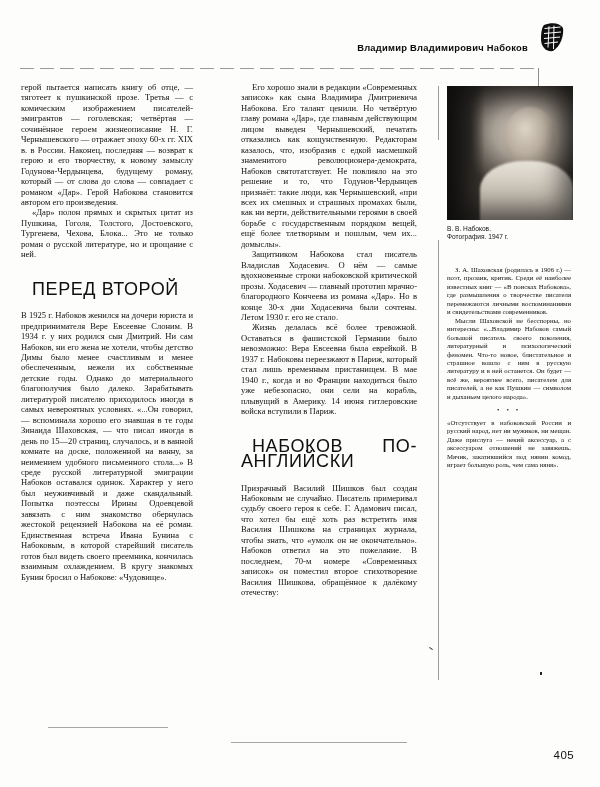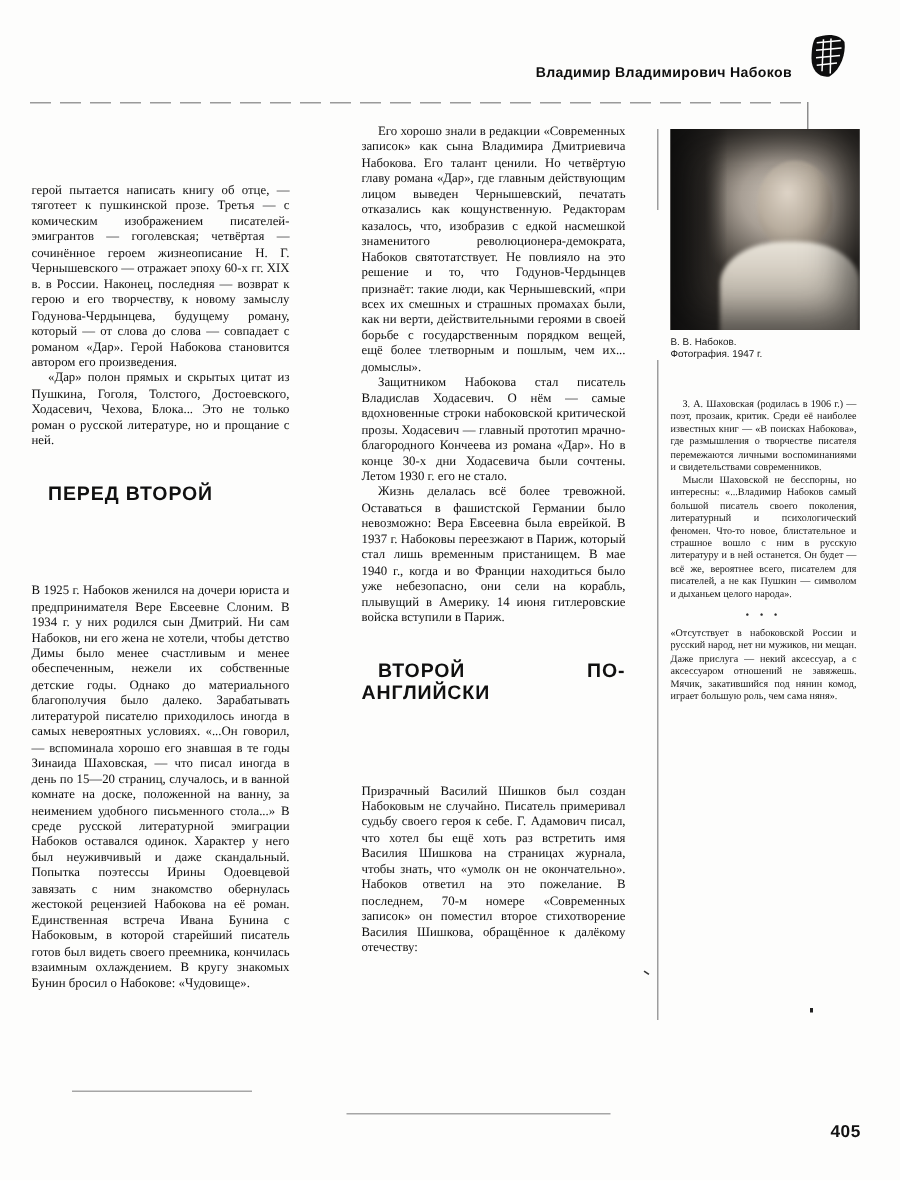--- a/index.html
+++ b/index.html
@@ -95,30 +95,30 @@
     line-height: 10.45px;
     text-align: justify;
     text-justify: inter-word;
     hyphens: manual;
     color: #0f0f0f;
   }
   .col p {
     margin: 0;
     text-indent: 11px;
   }
-  .col p.noindent { text-indent: 0; margin-top: 39px; }
+  .col p.noindent { text-indent: 0; }
 
   #col-1 { left: 21px;  top: 82px;  width: 172px; }
   #col-2 { left: 241px; top: 82px;  width: 176px; }
 
   .section-title {
     font-family: "Liberation Sans", "DejaVu Sans", sans-serif;
-    font-size: 13px;
+    font-size: 18px;
     line-height: 15.5px;
-    font-weight: 700;
+    font-weight: 400;
     letter-spacing: 0.6px;
     color: #101010;
     margin: 0;
     text-indent: 0;
   }
   .gap-before-title { height: 22px; }
   .gap-after-title  { height: 13px; }
 
   
   .photo-frame {
@@ -215,21 +215,21 @@
   #rule-c1 { left: 48px;  top: 727px; width: 120px; }
   #rule-c2 { left: 231px; top: 742px; width: 176px; }
 
   
   .folio {
     position: absolute;
     right: 26px;
     bottom: 26px;
     font-family: "Liberation Sans", "DejaVu Sans", sans-serif;
     font-size: 11.5px;
-    font-weight: 700;
+    font-weight: 400;
     color: #111111;
     letter-spacing: 0.4px;
   }
 
   .tick {
     position: absolute;
     left: 429px;
     top: 648px;
     width: 4px;
     height: 1px;
@@ -266,33 +266,33 @@
     </svg>
   </div>
 
   <div class="head-rule"></div>
   <div class="head-rule-right"></div>
   <div class="sidebar-rule-top"></div>
   <div class="sidebar-rule"></div>
 
   <div class="col" id="col-1">
     <p class="noindent">герой пытается написать книгу об отце, — тяготеет к пушкинской прозе. Третья — с комическим изображением писателей-эмигрантов — гоголевская; четвёртая — сочинённое героем жизнеописание Н. Г. Чернышевского — отражает эпоху 60-х гг. XIX в. в России. Наконец, последняя — возврат к герою и его творчеству, к новому замыслу Годунова-Чердынцева, будущему роману, который — от слова до слова — совпадает с романом «Дар». Герой Набокова становится автором его произведения.</p>
-    <p>«Дар» полон прямых и скрытых цитат из Пушкина, Гоголя, Толстого, Достоевского, Ходасевич, Чехова, Блока... Это не только роман о русской литературе, но и прощание с ней.</p>
+    <p>«Дар» полон прямых и скрытых цитат из Пушкина, Гоголя, Толстого, Достоевского, Тургенева, Чехова, Блока... Это не только роман о русской литературе, но и прощание с ней.</p>
     <div class="gap-before-title"></div>
     <p class="section-title">ПЕРЕД ВТОРОЙ</p>
     <div class="gap-after-title"></div>
     <p class="noindent">В 1925 г. Набоков женился на дочери юриста и предпринимателя Вере Евсеевне Слоним. В 1934 г. у них родился сын Дмитрий. Ни сам Набоков, ни его жена не хотели, чтобы детство Димы было менее счастливым и менее обеспеченным, нежели их собственные детские годы. Однако до материального благополучия было далеко. Зарабатывать литературой писателю приходилось иногда в самых невероятных условиях. «...Он говорил, — вспоминала хорошо его знавшая в те годы Зинаида Шаховская, — что писал иногда в день по 15—20 страниц, случалось, и в ванной комнате на доске, положенной на ванну, за неимением удобного письменного стола...» В среде русской литературной эмиграции Набоков оставался одинок. Характер у него был неуживчивый и даже скандальный. Попытка поэтессы Ирины Одоевцевой завязать с ним знакомство обернулась жестокой рецензией Набокова на её роман. Единственная встреча Ивана Бунина с Набоковым, в которой старейший писатель готов был видеть своего преемника, кончилась взаимным охлаждением. В кругу знакомых Бунин бросил о Набокове: «Чудовище».</p>
   </div>
 
   <div class="col" id="col-2">
     <p>Его хорошо знали в редакции «Современных записок» как сына Владимира Дмитриевича Набокова. Его талант ценили. Но четвёртую главу романа «Дар», где главным действующим лицом выведен Чернышевский, печатать отказались как кощунственную. Редакторам казалось, что, изобразив с едкой насмешкой знаменитого революционера-демократа, Набоков святотатствует. Не повлияло на это решение и то, что Годунов-Чердынцев признаёт: такие люди, как Чернышевский, «при всех их смешных и страшных промахах были, как ни верти, действительными героями в своей борьбе с государственным порядком вещей, ещё более тлетворным и пошлым, чем их... домыслы».</p>
     <p>Защитником Набокова стал писатель Владислав Ходасевич. О нём — самые вдохновенные строки набоковской критической прозы. Ходасевич — главный прототип мрачно-благородного Кончеева из романа «Дар». Но в конце 30-х дни Ходасевича были сочтены. Летом 1930 г. его не стало.</p>
     <p>Жизнь делалась всё более тревожной. Оставаться в фашистской Германии было невозможно: Вера Евсеевна была еврейкой. В 1937 г. Набоковы переезжают в Париж, который стал лишь временным пристанищем. В мае 1940 г., когда и во Франции находиться было уже небезопасно, они сели на корабль, плывущий в Америку. 14 июня гитлеровские войска вступили в Париж.</p>
     <div class="gap-before-title"></div>
-    <p class="section-title">ВТОРОЙ ПО-АНГЛИЙСКИ</p>
+    <p class="section-title">НАБОКОВ ПО-АНГЛИЙСКИ</p>
     <div class="gap-after-title"></div>
     <p class="noindent">Призрачный Василий Шишков был создан Набоковым не случайно. Писатель примеривал судьбу своего героя к себе. Г. Адамович писал, что хотел бы ещё хоть раз встретить имя Василия Шишкова на страницах журнала, чтобы знать, что «умолк он не окончательно». Набоков ответил на это пожелание. В последнем, 70-м номере «Современных записок» он поместил второе стихотворение Василия Шишкова, обращённое к далёкому отечеству:</p>
   </div>
 
   <div class="photo-frame">
     <div class="photo-inner">
       <div class="photo-dark-left"></div>
       <div class="photo-head"></div>
       <div class="photo-shoulder"></div>
       <div class="photo-vignette"></div>

